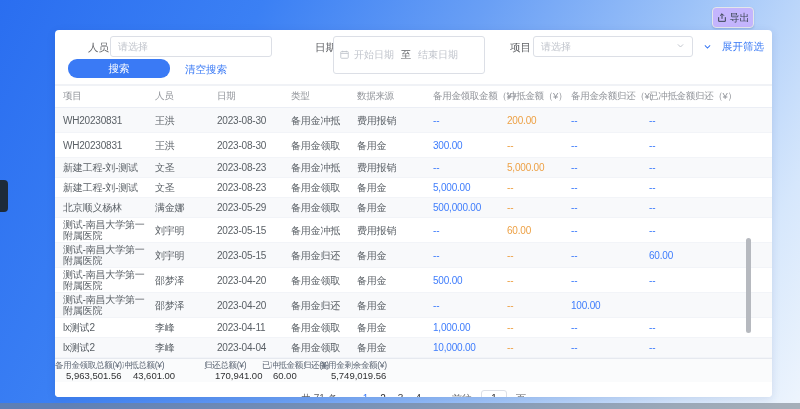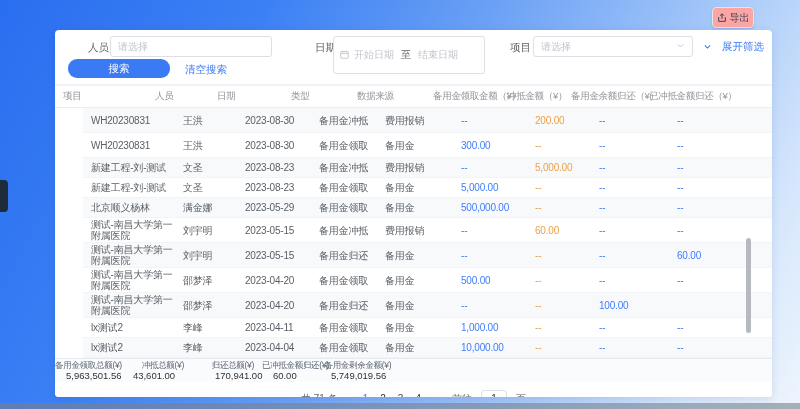--- a/index.html
+++ b/index.html
@@ -7,21 +7,21 @@
   body {
     font-family:"Liberation Sans", sans-serif;
     position:relative;
     background:linear-gradient(118deg,#2a6ef0 0%,#3b80f4 26%,#699ff5 48%,#9cc2f8 68%,#d6e7fc 88%,#eef5fd 100%);
   }
   
   .drawer-tab { position:absolute; left:0; top:180px; width:8px; height:32px; background:#1d2b3a; border-radius:0 4px 4px 0; cursor:pointer; }
   
   .titlebar { position:absolute; left:0; top:0; width:800px; height:30px; }
   .page-title { position:absolute; left:62px; top:9px; color:#ffffff; font-size:13px; font-weight:bold; letter-spacing:.5px;margin-top:28px; }
-  .export-btn { position:absolute; left:712px; top:7px; width:42px; height:21px; background:#fca5a5; border:1px solid #e3e6ea; border-radius:4px; display:flex; align-items:center; justify-content:center; gap:3px; cursor:pointer; box-shadow:0 1px 2px rgba(30,60,120,.2); }
+  .export-btn { position:absolute; left:712px; top:7px; width:42px; height:21px; background:#c4b5fd; border:1px solid #e3e6ea; border-radius:4px; display:flex; align-items:center; justify-content:center; gap:3px; cursor:pointer; box-shadow:0 1px 2px rgba(30,60,120,.2); }
   .export-btn span { font-size:10px; color:#3a4552; }
   .export-icon svg { display:block; }
   
   .card { position:absolute; left:55px; top:30px; width:717px; height:367px; background:#ffffff; border-radius:4px; box-shadow:0 2px 8px rgba(30,60,120,.12); overflow:hidden; }
   
   .filters { position:relative; height:56px; border-bottom:2px solid #f0f2f6; }
   .flabel { position:absolute; top:11px; font-size:10.5px; color:#606266; }
   .lbl-person { left:33px; }
   .lbl-date  { left:260px; }
   .lbl-project { left:455px; }
@@ -34,36 +34,36 @@
   .date-range .to { color:#606266; margin:0 2px; }
   .proj-select { left:478px; width:160px; padding:0 7px; cursor:pointer; justify-content:space-between; }
   .proj-select .ph { color:#c0c4cc; }
   .expand-link { position:absolute; left:648px; top:10px; display:flex; align-items:center; gap:10px; color:#3a7af5; font-size:10.5px; cursor:pointer; }
   .search-btn { position:absolute; left:13px; top:29px; width:102px; height:19px; background:#3a7af5; border:none; border-radius:9px; color:#fff; font-size:10.5px; cursor:pointer; font-family:inherit; }
   .clear-link { position:absolute; left:130px; top:33px; color:#3a7af5; font-size:10.5px; cursor:pointer; }
   
   .thead, .trow { display:grid; grid-template-columns:92px 62px 74px 66px 76px 74px 64px 78px 1fr; }
   .thead { height:22px; align-items:center; border-bottom:1px solid #ebeef5; }
   .hcell { font-size:9.5px; color:#909399; padding-left:8px; white-space:nowrap; letter-spacing:-.3px; }
-  .tbody { height:250px; overflow:hidden; position:relative;padding-left:28px; }
+  .tbody { height:250px; overflow:hidden; position:relative; }
   .trow { height:20px; border-bottom:1px solid #f2f4f8; align-items:center; overflow:hidden; }
   .trow.tall { height:25px; }
   .trow.stripe { background:#f8f9fb; }
   .tcell { font-size:10px; color:#5a6066; padding-left:8px; line-height:11px; letter-spacing:-.2px; }
   .amt-blue { color:#3f7dfc; }
   .amt-orange { color:#eda145; }
   .scroll-thumb { position:absolute; right:21px; top:130px; width:5px; height:95px; background:#b6b9bf; border-radius:3px; cursor:grab; }
   
   .totals { height:24px; display:flex; align-items:center; background:#fafbfc; border-top:1px solid #e6e9ef; position:relative; z-index:2; }
   .totals-label { width:270px; padding-left:8px; font-size:10.5px; color:#303133; }
   .tot-cell { display:flex; flex-direction:column; justify-content:center; line-height:10px; }
   .tot-cell:nth-child(2){ width:82px; } .tot-cell:nth-child(3){ width:58px; }
   .tot-cell:nth-child(4){ width:58px; } .tot-cell:nth-child(5){ width:76px; }
   .tot-cell:nth-child(6){ width:80px; } .tot-cell:nth-child(7){ flex:1; }
-  .tot-label { font-size:8.5px; color:#5a6472; white-space:nowrap; letter-spacing:-.3px;text-align:center; }
+  .tot-label { font-size:8.5px; color:#5a6472; white-space:nowrap; letter-spacing:-.3px; }
   .tot-value { font-size:9.5px; color:#303133; margin-top:1px; white-space:nowrap;padding-left:11px; }
   
   .pager { height:33px; display:flex; align-items:center; justify-content:center; gap:7px; font-size:10px; color:#606266; background:#fff; position:relative; z-index:2; }
   .pager .arrow { color:#a8abb2; cursor:pointer; font-size:12px; padding:0 2px; }
   .pager .page { color:#303133; cursor:pointer; padding:0 3px; }
   .pager .page.active { color:#3a7af5; }
   .goto-input { width:26px; height:17px; border:1px solid #dcdfe6; border-radius:3px; text-align:center; font-size:10px; color:#303133; outline:none; margin:0 2px; }
   
   .bottom-strip { position:absolute; left:0; bottom:0; width:800px; height:6px; background:rgba(118,128,140,.6); }
 </style>

